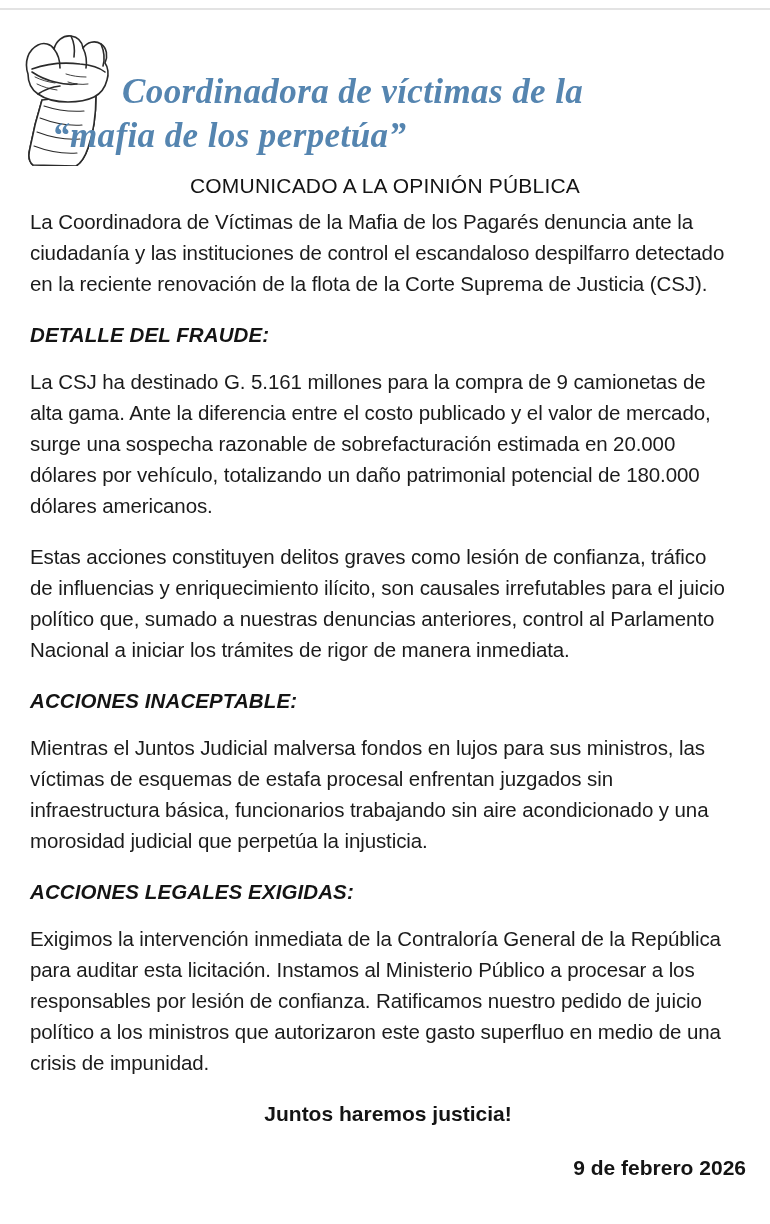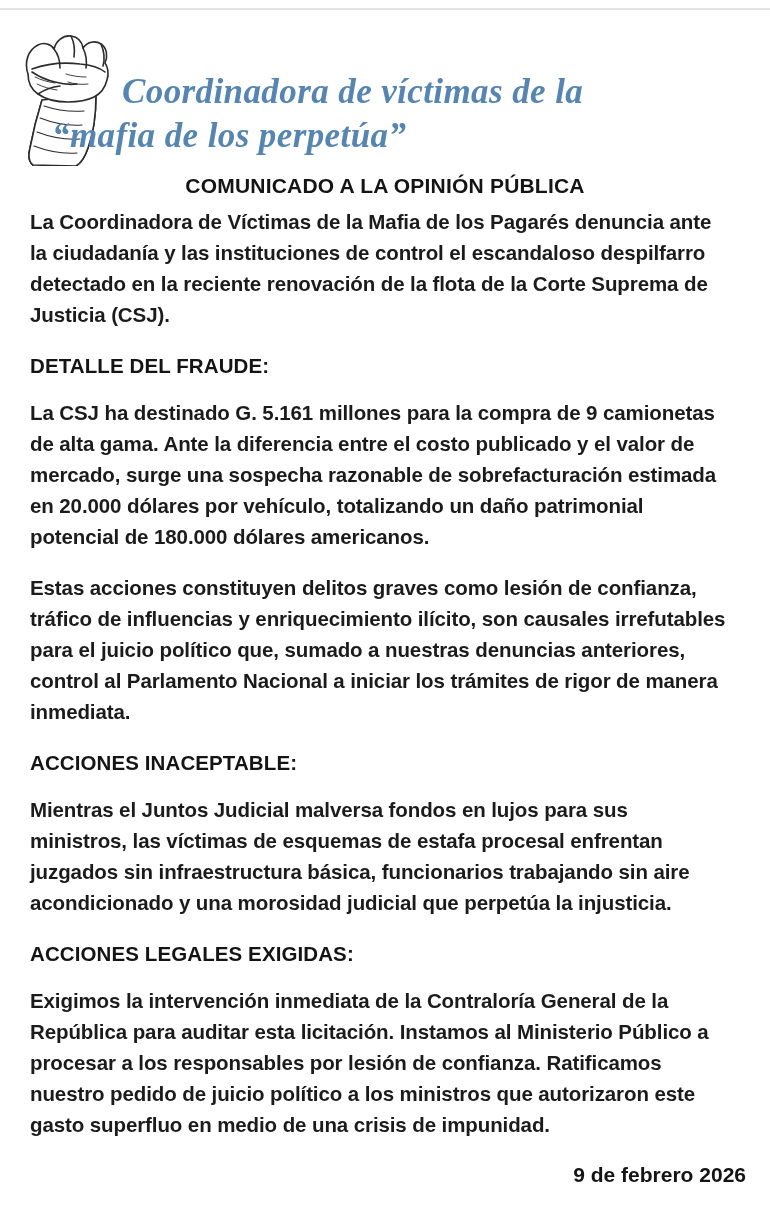--- a/index.html
+++ b/index.html
@@ -72,53 +72,54 @@
     margin-left: -70px;
   }
 
   .subtitle {
     position: absolute;
     left: 0;
     top: 162px;
     width: 770px;
     text-align: center;
     font-size: 21px;
-    font-weight: 700;
+    font-weight: 400;
     letter-spacing: 0.2px;
     color: #141414;
     font-stretch: condensed;
   }
 
   
   .body-copy {
     position: absolute;
     left: 30px;
     top: 206px;
     width: 716px;
   }
 
   .para {
     font-size: 20.5px;
     line-height: 31px;
-    font-weight: 700;
+    font-weight: 400;
     color: #1b1b1b;
     margin: 0 16px 20px 0;
     text-align: left;
     font-stretch: condensed;
     letter-spacing: -0.1px;
   }
 
   .section-head {
     font-size: 20.5px;
     line-height: 31px;
     font-weight: 700;
     color: #141414;
     margin: 0 0 16px 0;
     letter-spacing: 0.1px;
     font-stretch: condensed;
+    font-style: italic;
   }
 
   .slogan {
     font-size: 21px;
     line-height: 31px;
     font-weight: 700;
     color: #141414;
     text-align: center;
     margin: 16px 0 24px 0;
     font-stretch: condensed;
@@ -192,18 +193,19 @@
     <h2 class="section-head">DETALLE DEL FRAUDE:</h2>
     <p class="para">La CSJ ha destinado G. 5.161 millones para la compra de 9 camionetas de alta gama. Ante la diferencia entre el costo publicado y el valor de mercado, surge una sospecha razonable de sobrefacturación estimada en 20.000 dólares por vehículo, totalizando un daño patrimonial potencial de 180.000 dólares americanos.</p>
     <p class="para">Estas acciones constituyen delitos graves como lesión de confianza, tráfico de influencias y enriquecimiento ilícito, son causales irrefutables para el juicio político que, sumado a nuestras denuncias anteriores, control al Parlamento Nacional a iniciar los trámites de rigor de manera inmediata.</p>
 
     <h2 class="section-head">ACCIONES INACEPTABLE:</h2>
     <p class="para">Mientras el Juntos Judicial malversa fondos en lujos para sus ministros, las víctimas de esquemas de estafa procesal enfrentan juzgados sin infraestructura básica, funcionarios trabajando sin aire acondicionado y una morosidad judicial que perpetúa la injusticia.</p>
 
     <h2 class="section-head">ACCIONES LEGALES EXIGIDAS:</h2>
     <p class="para">Exigimos la intervención inmediata de la Contraloría General de la República para auditar esta licitación. Instamos al Ministerio Público a procesar a los responsables por lesión de confianza. Ratificamos nuestro pedido de juicio político a los ministros que autorizaron este gasto superfluo en medio de una crisis de impunidad.</p>
 
+    <p class="slogan">Juntos haremos justicia!</p>
 
     <p class="date-line">9 de febrero 2026</p>
 
   </div>
 
 </div>
 
 </body></html>

